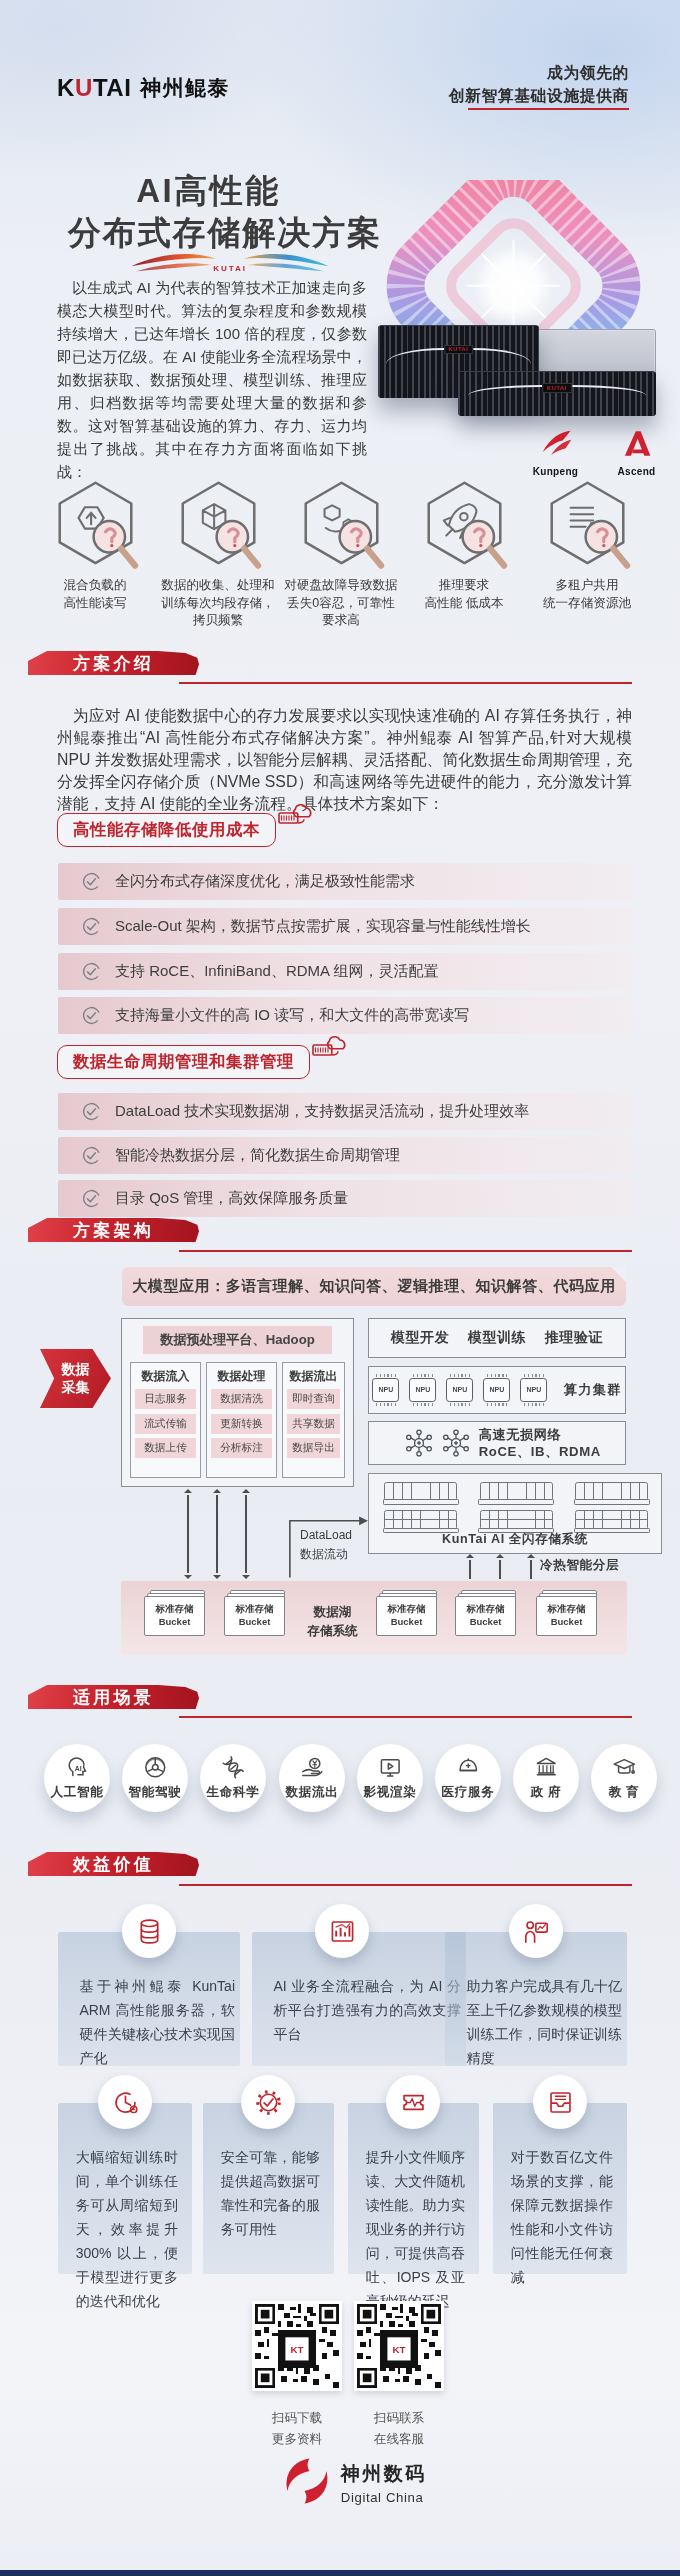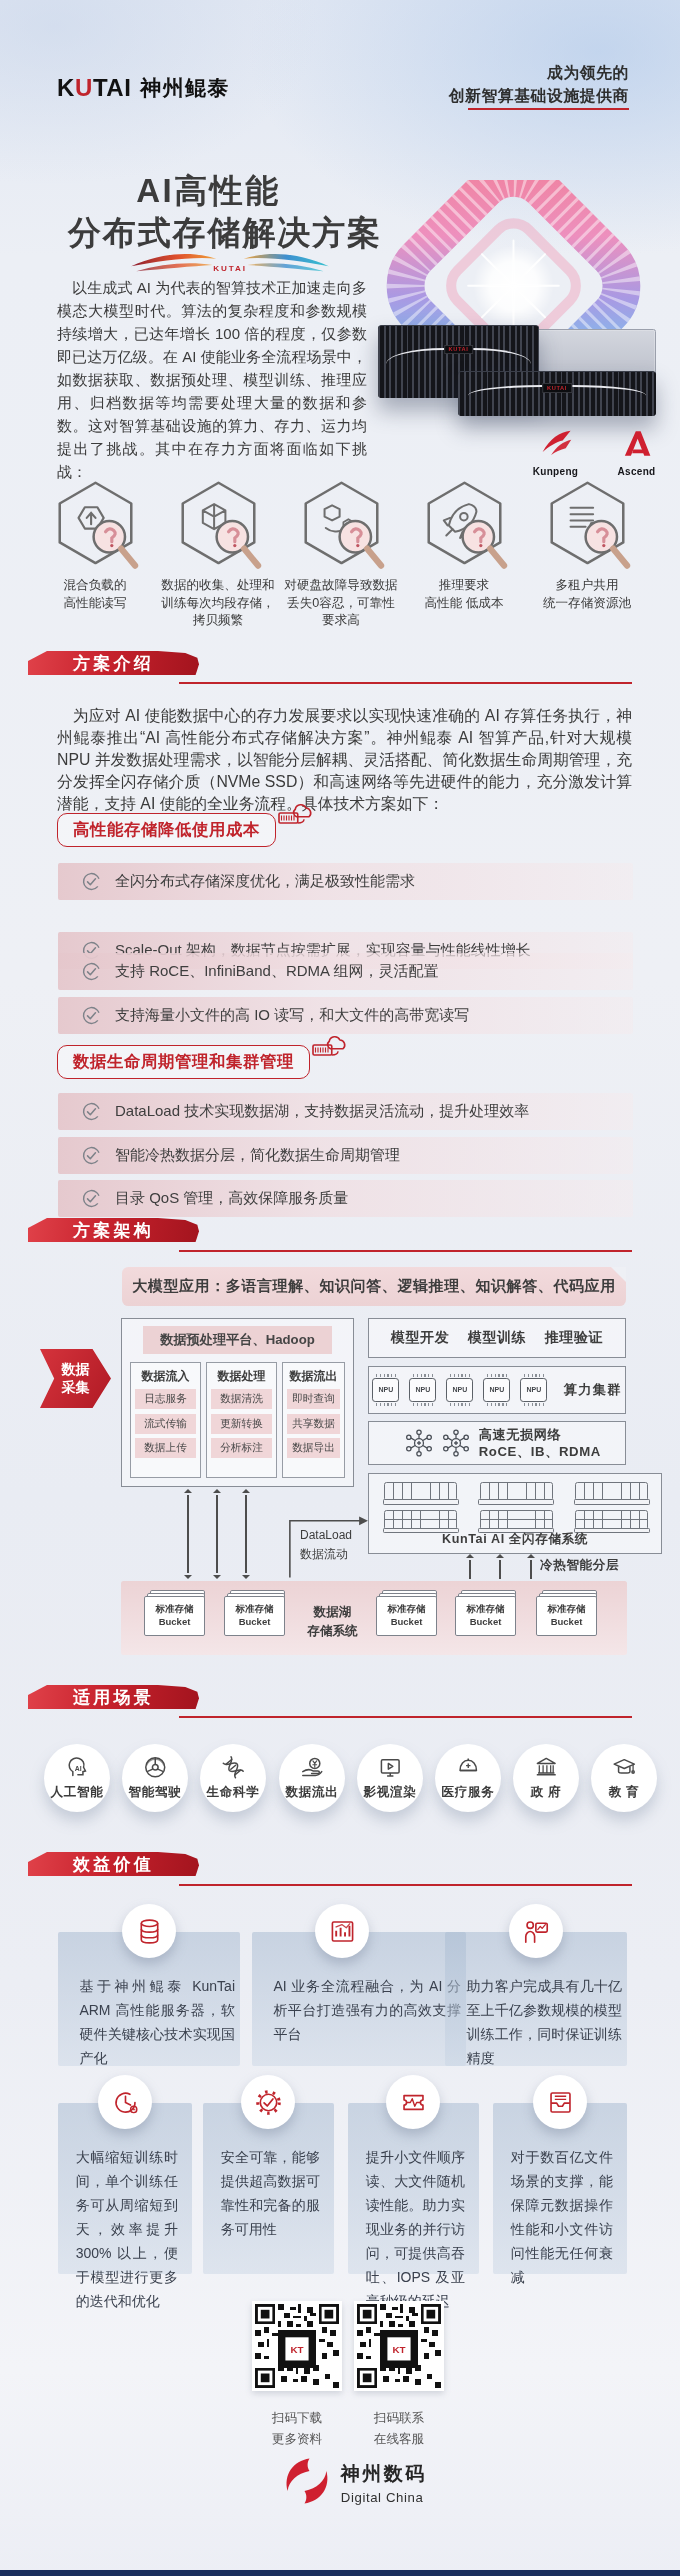--- a/index.html
+++ b/index.html
@@ -368,21 +368,21 @@
     </svg>
   </div>
 
   <div class="abs check-item" style="top:863px">
     <svg width="19" height="19" viewBox="0 0 24 24">
         <circle cx="12" cy="12" r="10" fill="none" stroke="#7d8289" stroke-width="1.8" stroke-dasharray="52 10" transform="rotate(40 12 12)"></circle>
         <path d="M7,12.5 L10.5,16 L17,8.5" fill="none" stroke="#7d8289" stroke-width="1.9" stroke-linecap="round" stroke-linejoin="round"></path>
       </svg>
     <span>全闪分布式存储深度优化，满足极致性能需求</span>
   </div>
-  <div class="abs check-item" style="top:932px">
+  <div class="abs check-item" style="top:908px">
     <svg width="19" height="19" viewBox="0 0 24 24">
         <circle cx="12" cy="12" r="10" fill="none" stroke="#7d8289" stroke-width="1.8" stroke-dasharray="52 10" transform="rotate(40 12 12)"></circle>
         <path d="M7,12.5 L10.5,16 L17,8.5" fill="none" stroke="#7d8289" stroke-width="1.9" stroke-linecap="round" stroke-linejoin="round"></path>
       </svg>
     <span>Scale-Out 架构，数据节点按需扩展，实现容量与性能线性增长</span>
   </div>
   <div class="abs check-item" style="top:953px">
     <svg width="19" height="19" viewBox="0 0 24 24">
         <circle cx="12" cy="12" r="10" fill="none" stroke="#7d8289" stroke-width="1.8" stroke-dasharray="52 10" transform="rotate(40 12 12)"></circle>
         <path d="M7,12.5 L10.5,16 L17,8.5" fill="none" stroke="#7d8289" stroke-width="1.9" stroke-linecap="round" stroke-linejoin="round"></path>

